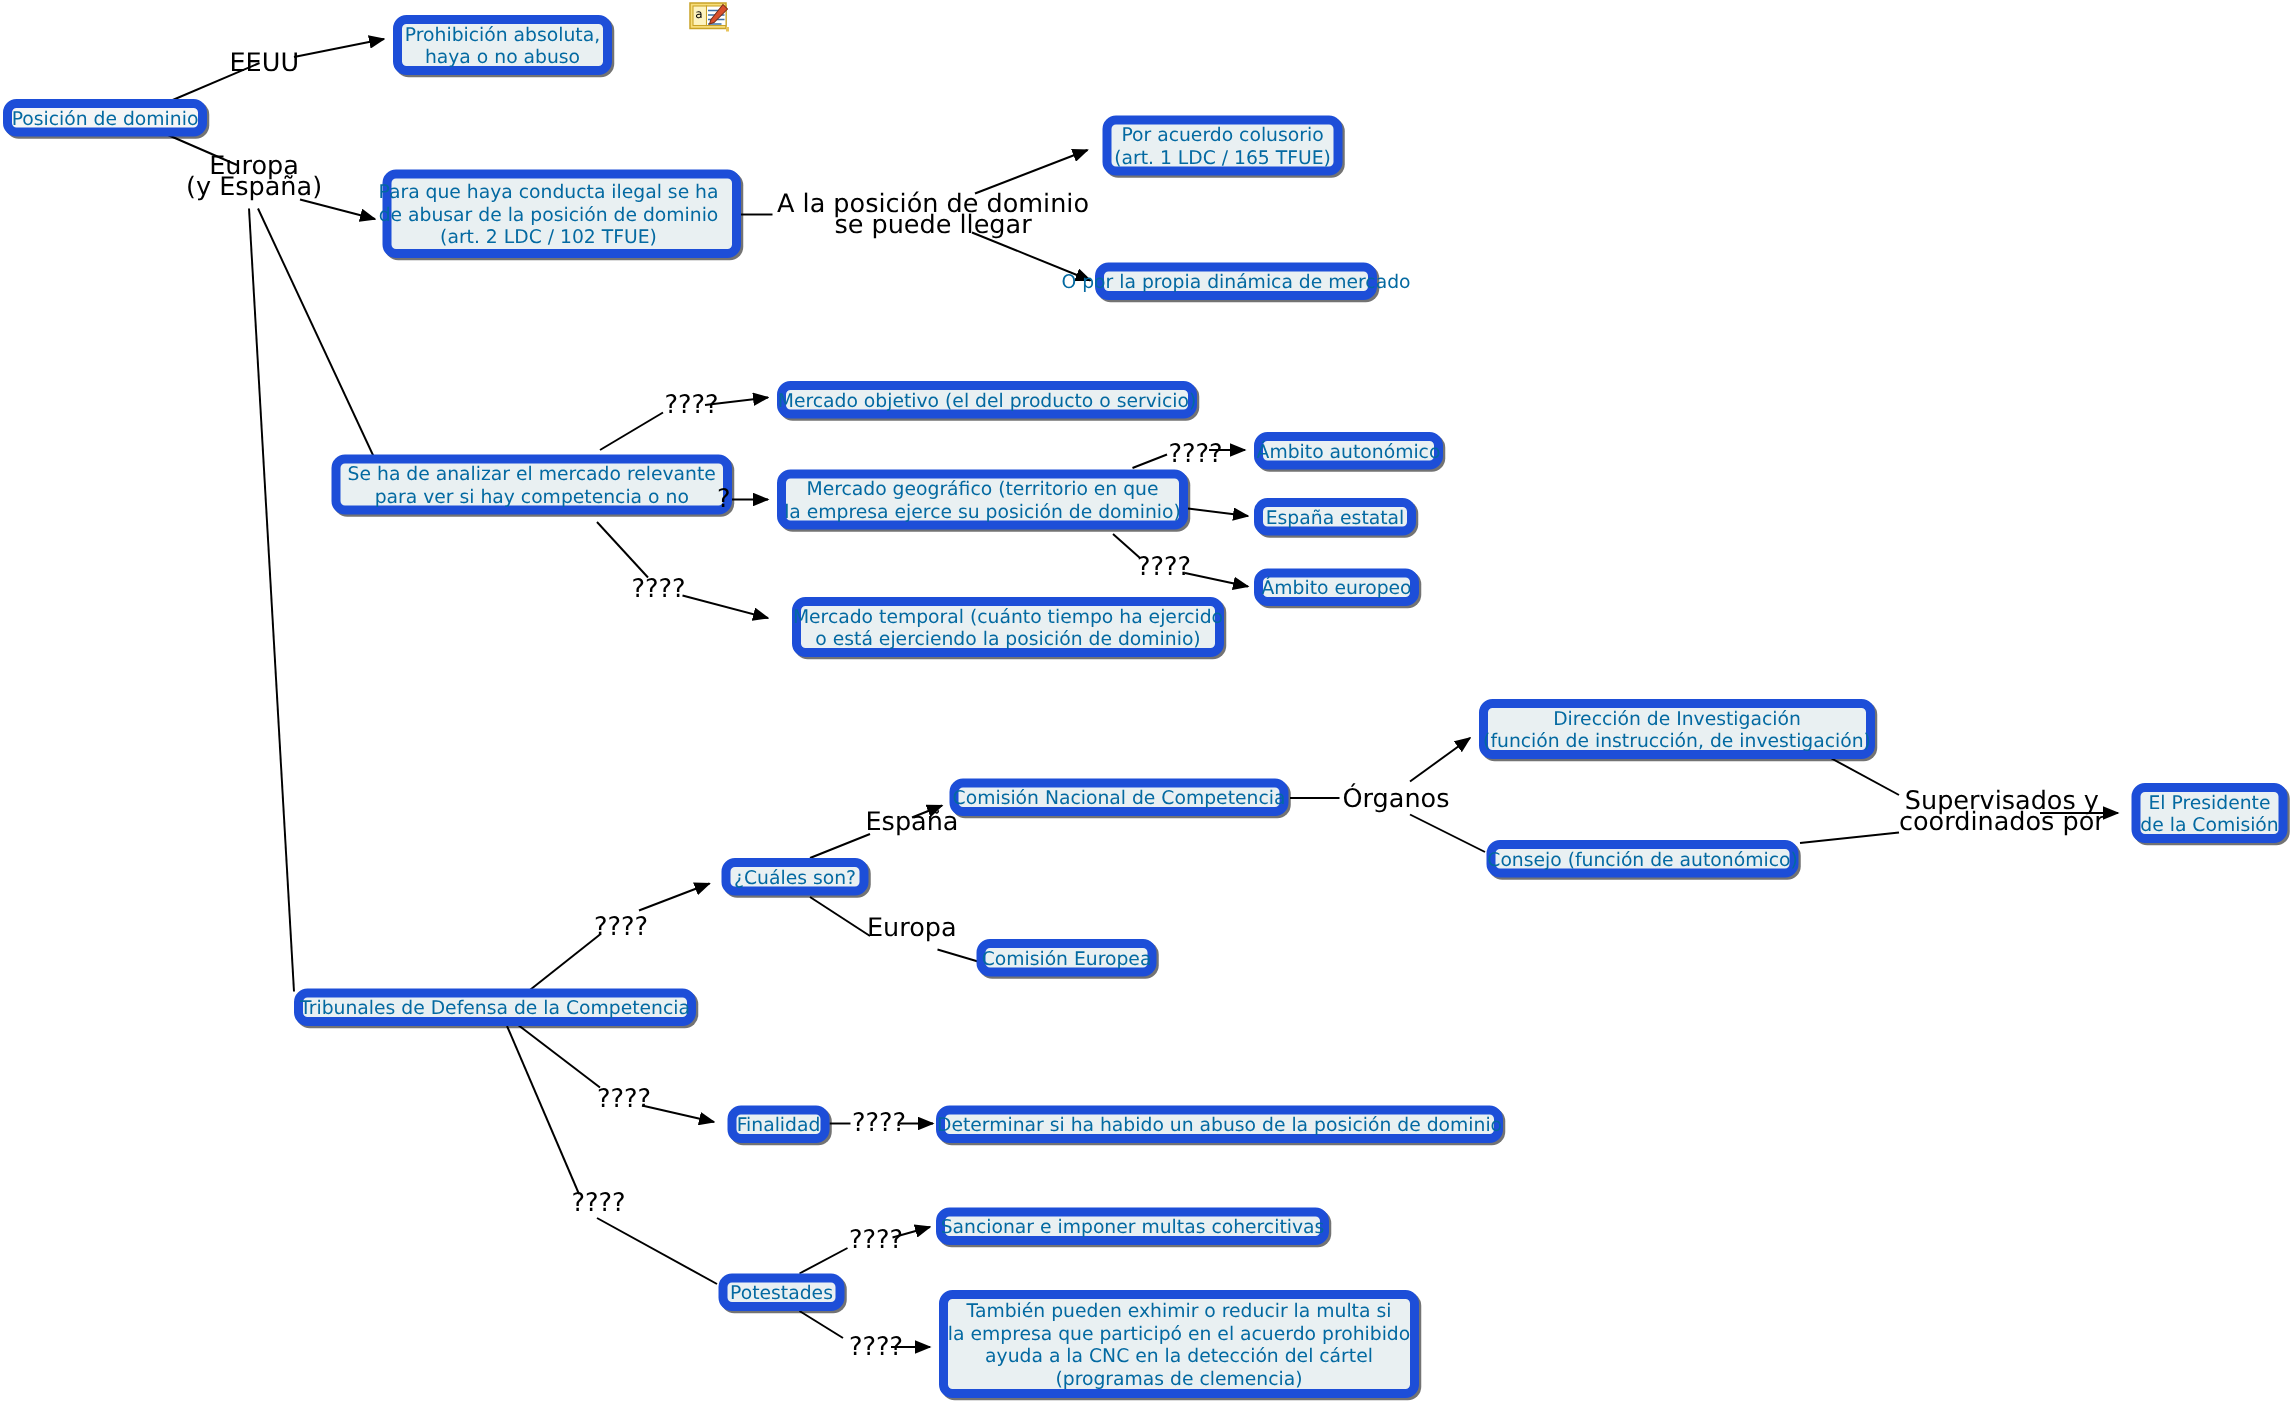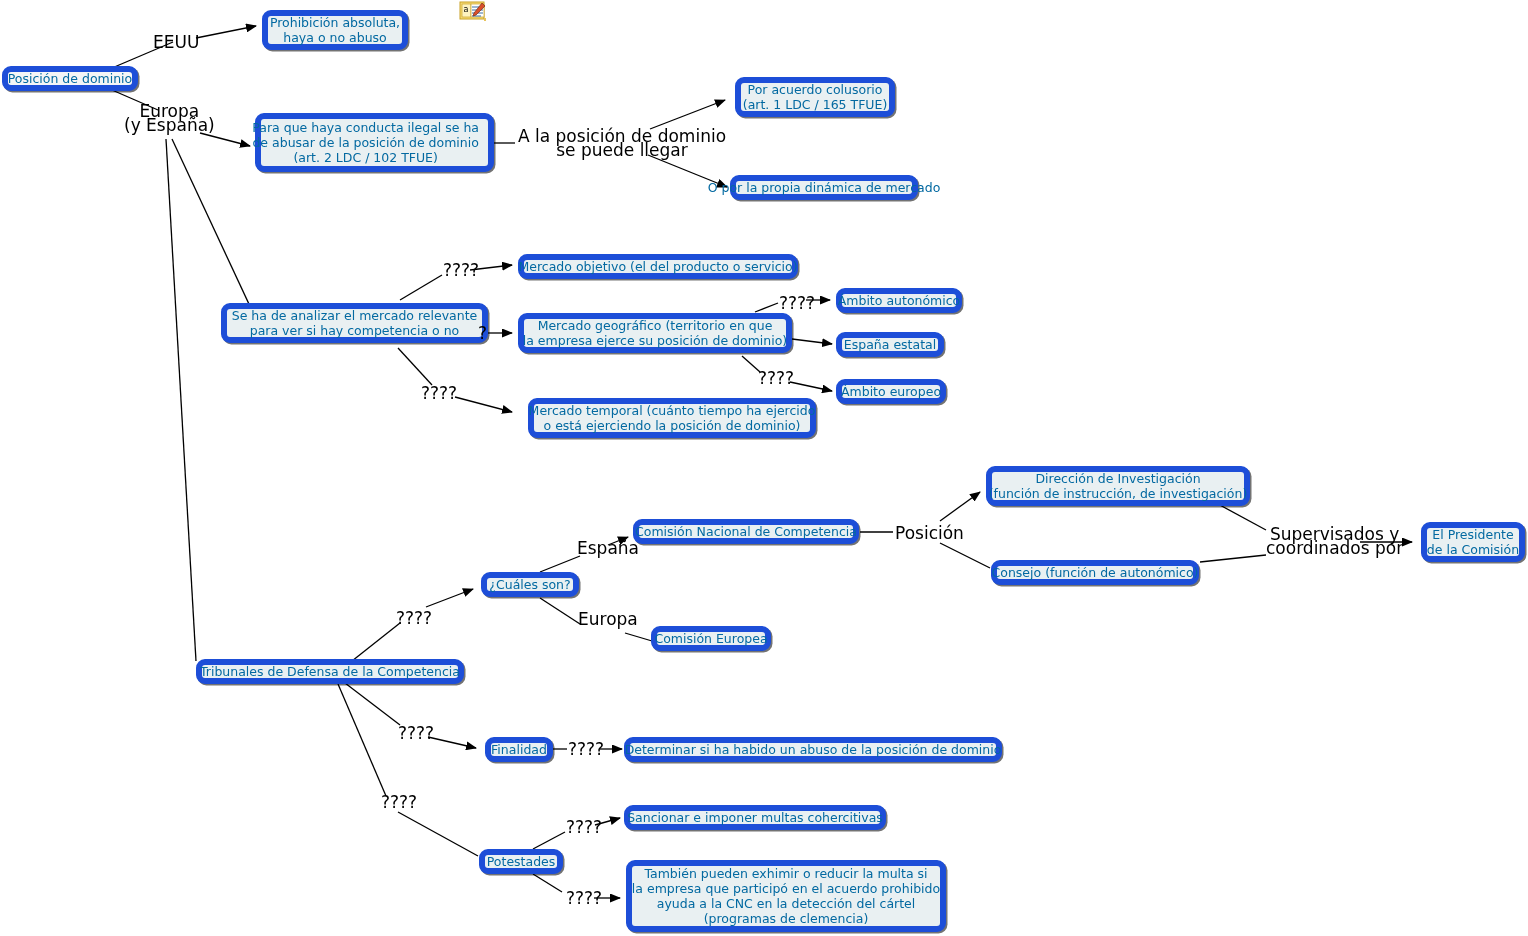--- a/index.html
+++ b/index.html
@@ -285,21 +285,21 @@
   <div class="elabel" style="left:779px; top:296px;">????</div>
 
   <div class="elabel" style="left:758px; top:371px;">????</div>
 
   <div class="elabel" style="left:396px; top:611px;">????</div>
 
   <div class="elabel" style="left:577px; top:541px;">España</div>
 
   <div class="elabel" style="left:578px; top:612px;">Europa</div>
 
-  <div class="elabel" style="left:895px; top:526px;">Posición</div>
+  <div class="elabel" style="left:895px; top:526px;">Órganos</div>
 
   <div class="elabel" style="left:1266px; top:527px;">Supervisados y
 coordinados por</div>
 
   <div class="elabel" style="left:398px; top:726px;">????</div>
 
   <div class="elabel" style="left:568px; top:742px;">????</div>
 
   <div class="elabel" style="left:381px; top:795px;">????</div>
 

